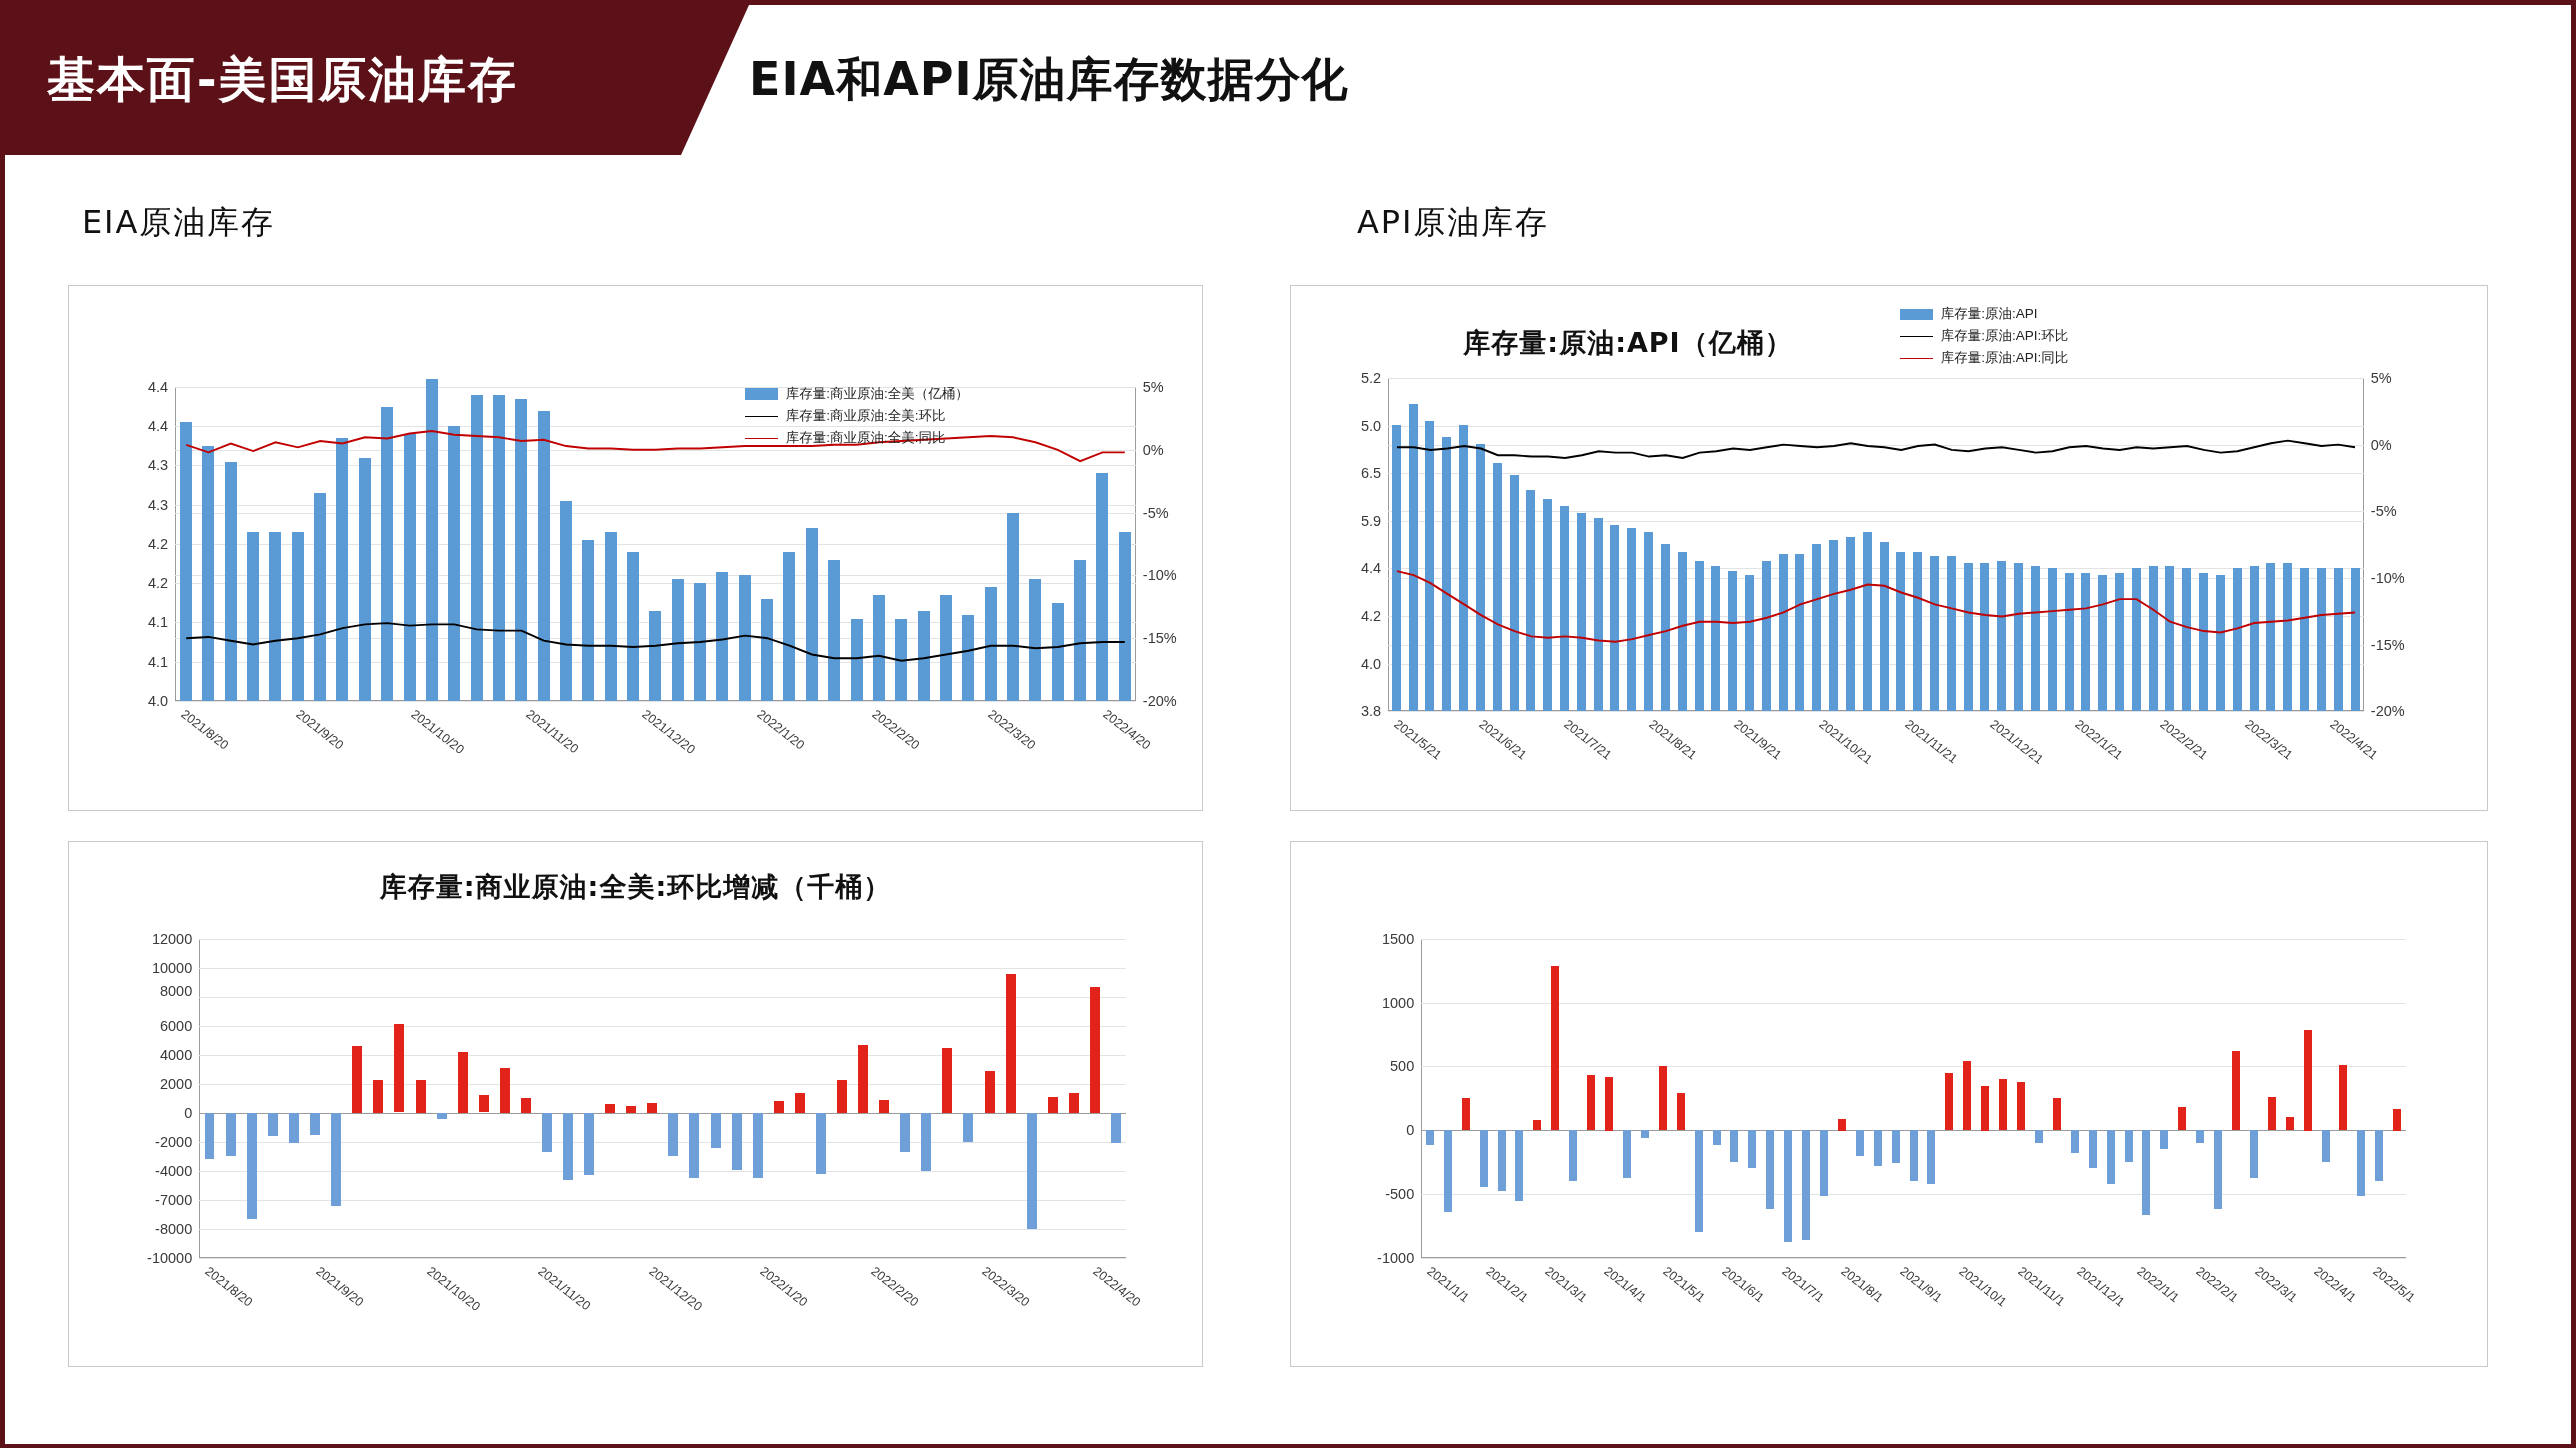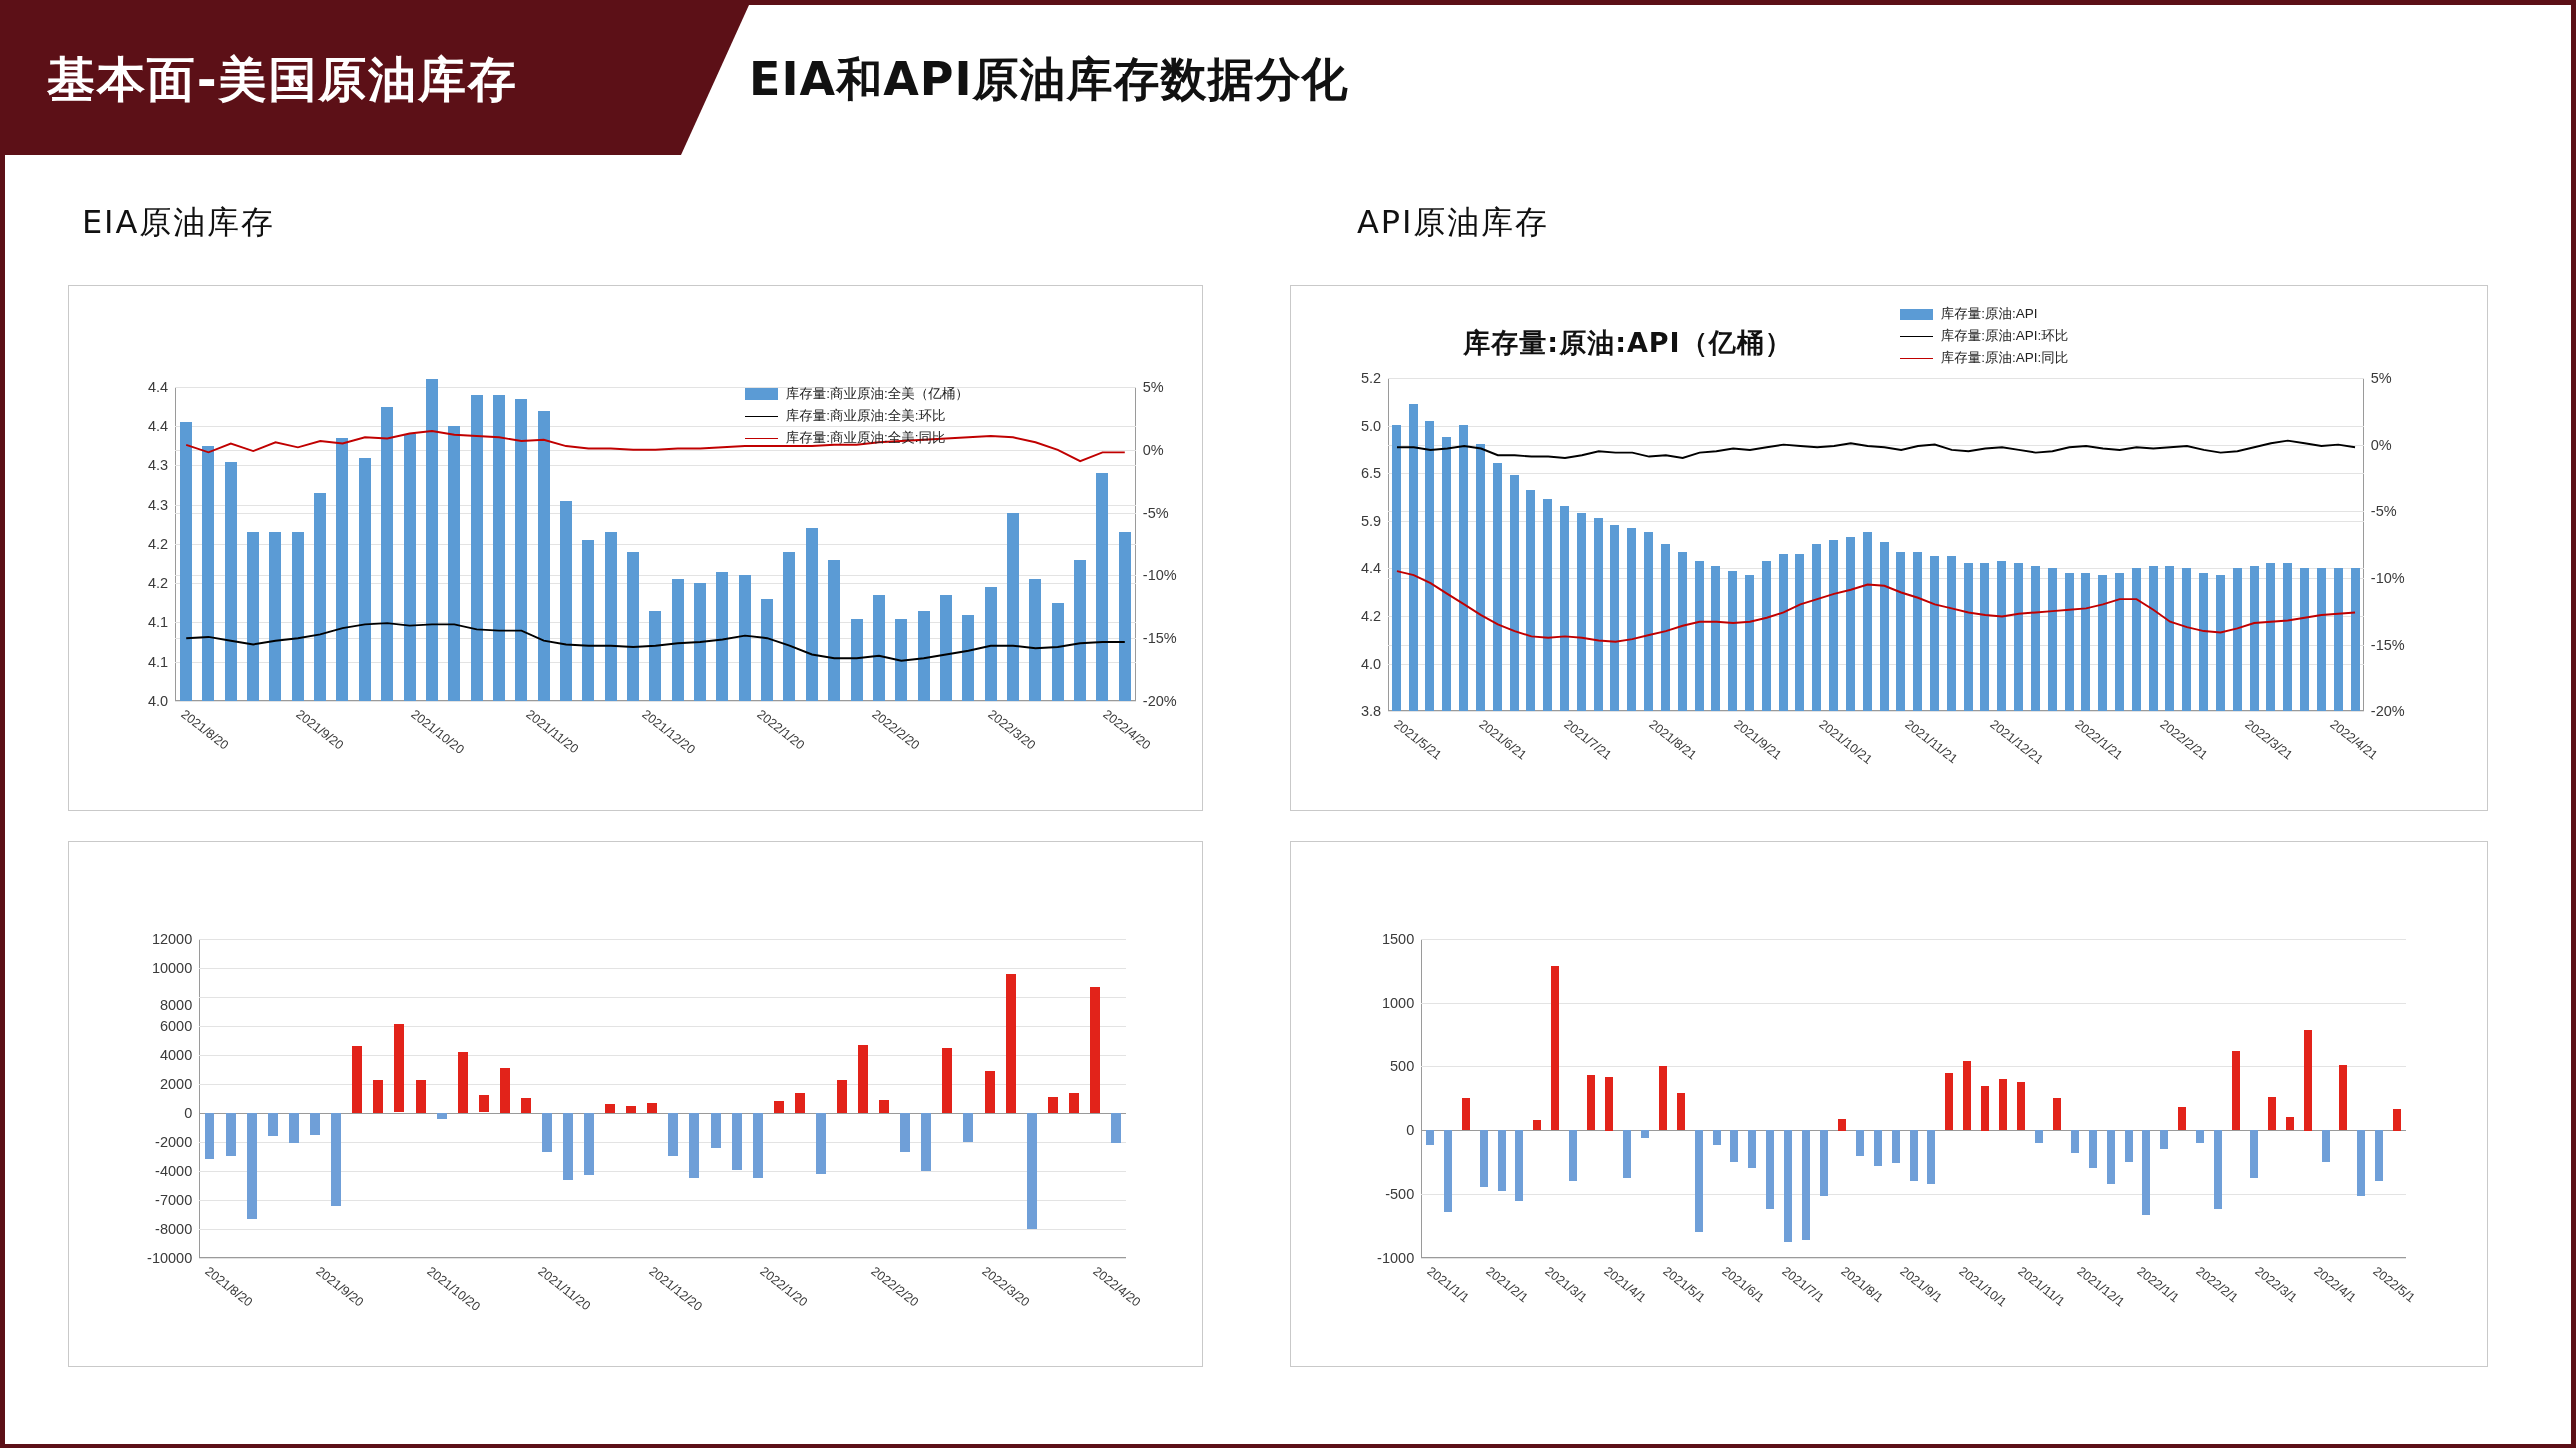--- a/index.html
+++ b/index.html
@@ -355,28 +355,29 @@
             <span>库存量:原油:API:环比</span>
           </div>
           <div class="legend-row">
             <span class="lg-line red"></span>
             <span>库存量:原油:API:同比</span>
           </div>
         </div>
     </div>
 
     <div class="panel" style="left:63px;top:686px;width:1135px;height:526px;">
+      <div class="panel-title" style="top:27px;">库存量:商业原油:全美:环比增减（千桶）</div>
       <div class="plot" id="plot-eia-change" style="left:130px;top:97px;width:927px;height:319px;">
           <div class="plot-frame"></div>
           <div class="gridline" style="top:0px;"></div>
           <div class="ytick" style="top:0px;">12000</div>
           <div class="gridline" style="top:29px;"></div>
           <div class="ytick" style="top:29px;">10000</div>
           <div class="gridline" style="top:58px;"></div>
-          <div class="ytick" style="top:66px;">8000</div>
+          <div class="ytick" style="top:52px;">8000</div>
           <div class="gridline" style="top:87px;"></div>
           <div class="ytick" style="top:87px;">6000</div>
           <div class="gridline" style="top:116px;"></div>
           <div class="ytick" style="top:116px;">4000</div>
           <div class="gridline" style="top:145px;"></div>
           <div class="ytick" style="top:145px;">2000</div>
           <div class="gridline" style="top:174px;"></div>
           <div class="ytick" style="top:174px;">0</div>
           <div class="gridline" style="top:203px;"></div>
           <div class="ytick" style="top:203px;">-2000</div>

